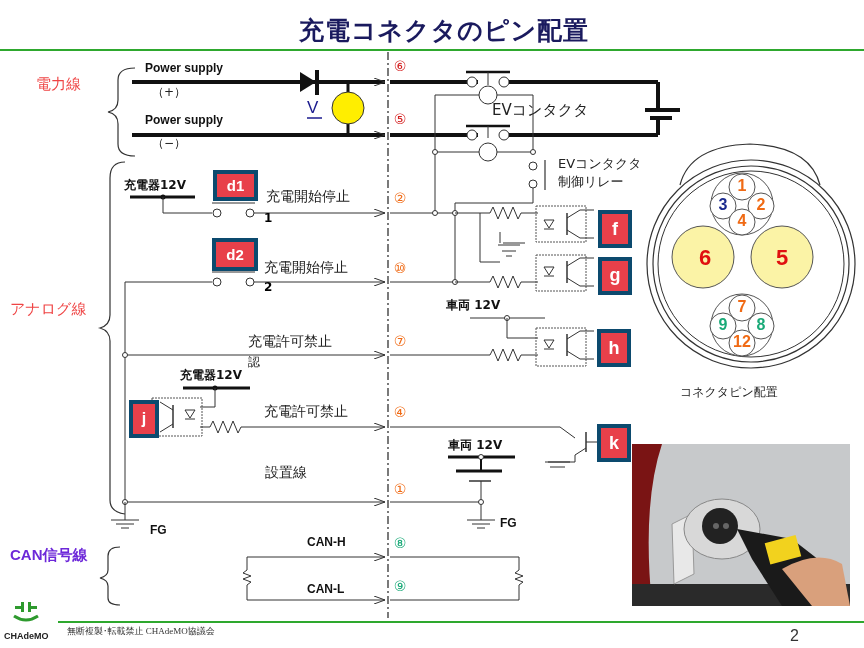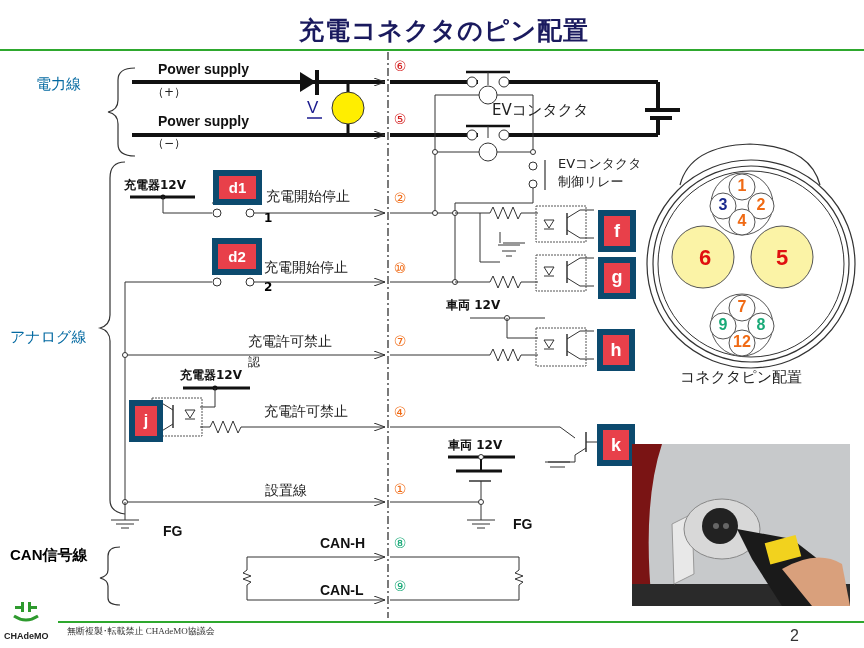--- a/index.html
+++ b/index.html
@@ -1,23 +1,23 @@
 <!DOCTYPE html>
 <html><head>
 <meta charset="utf-8">
 <style>
   html, body { margin:0; padding:0; background:#ffffff; }
   body { width:864px; height:648px; position:relative; overflow:hidden; font-family:"DejaVu Sans", sans-serif; }
   .abs { position:absolute; white-space:nowrap; }
   .title { left:0; width:864px; top:14px; text-align:center; font-family:"DejaVu Serif", serif; font-weight:bold; font-size:25px; color:#1a1a5e; letter-spacing:1px;padding-left:12px; }
   .green-rule { position:absolute; left:0; width:864px; height:2px; background:#2ea82e; }
   .jp { font-family:"DejaVu Sans", sans-serif; font-size:14px; color:#222; }
-  .jp-serif { font-family:"DejaVu Serif", serif; font-size:15px; color:#0369a1; }
-  .bold-en { font-family:"Liberation Sans", sans-serif; font-weight:bold; font-size:14px; color:#111;margin-left:13px; }
-  .tag { position:absolute; background:#e8404a; border:6px solid #0c4a6e; color:#fff; font-family:"Liberation Sans", sans-serif; font-weight:bold; font-size:15px; text-align:center; }
+  .jp-serif { font-family:"DejaVu Serif", serif; font-size:15px; color:#ef4444; }
+  .bold-en { font-family:"Liberation Sans", sans-serif; font-weight:bold; font-size:12px; color:#111; }
+  .tag { position:absolute; background:#e8404a; border:4px solid #0c4a6e; color:#fff; font-family:"Liberation Sans", sans-serif; font-weight:bold; font-size:15px; text-align:center; }
   .pin-num { position:absolute; font-family:"DejaVu Sans", sans-serif; font-size:14px; text-align:center; width:20px; }
   .footer-text { font-family:"DejaVu Sans", sans-serif; font-size:9px; color:#333; }
   .photo { position:absolute; left:632px; top:444px; width:218px; height:162px; overflow:hidden; background:#c9cbcd; }
 </style>
 </head>
 <body>
 
 <div class="abs title" style="color: rgb(26, 26, 94);">充電コネクタのピン配置</div>
 <div class="green-rule" style="top:49px;"></div>
 
@@ -175,22 +175,22 @@
 
   <line x1="247" y1="557" x2="385" y2="557" stroke="#333" stroke-width="1" marker-end="url(#arr)"></line>
   <line x1="390" y1="557" x2="519" y2="557" stroke="#333"></line>
   <line x1="247" y1="600" x2="385" y2="600" stroke="#333" stroke-width="1" marker-end="url(#arr)"></line>
   <line x1="390" y1="600" x2="519" y2="600" stroke="#333"></line>
   <polyline points="247,557 247,570 243,573 251,576 243,579 251,582 247,585 247,600" fill="none" stroke="#333"></polyline>
   <polyline points="519,557 519,570 515,573 523,576 515,579 523,582 519,585 519,600" fill="none" stroke="#333"></polyline>
 </svg>
 
 <div class="abs jp-serif" style="left:36px;top:75px;">電力線</div>
-<div class="abs jp-serif" style="left:10px;top:328px;">アナログ線</div>
-<div class="abs" style="left:10px;top:546px;font-family:'Liberation Sans',sans-serif;font-weight:bold;font-size:15px;color:#000000;">CAN信号線</div>
+<div class="abs jp-serif" style="left:10px;top:300px;">アナログ線</div>
+<div class="abs" style="left:10px;top:546px;font-family:'Liberation Sans',sans-serif;font-weight:bold;font-size:15px;color:#6d28d9;">CAN信号線</div>
 
 <div class="abs bold-en" style="left:145px;top:61px;">Power supply</div>
 <div class="abs jp" style="left:152px;top:84px;font-size:12px;">（+）</div>
 <div class="abs bold-en" style="left:145px;top:113px;">Power supply</div>
 <div class="abs jp" style="left:152px;top:135px;font-size:12px;">（−）</div>
 <div class="abs" style="left:307px;top:98px;font-family:'Liberation Sans',sans-serif;font-size:17px;color:#1a1a8e;">V</div>
 <div class="abs jp" style="left:492px;top:101px;font-size:15px;">EVコンタクタ</div>
 <div class="abs jp" style="left:558px;top:155px;font-size:13px;">EVコンタクタ</div>
 <div class="abs jp" style="left:558px;top:173px;font-size:13px;">制御リレー</div>
 
@@ -198,21 +198,21 @@
 <div class="abs jp" style="left:266px;top:188px;">充電開始停止</div>
 <div class="abs" style="left:264px;top:211px;font-size:12px;font-weight:bold;">1</div>
 <div class="abs jp" style="left:264px;top:259px;">充電開始停止</div>
 <div class="abs" style="left:264px;top:280px;font-size:12px;font-weight:bold;">2</div>
 <div class="abs jp" style="left:248px;top:333px;">充電許可禁止</div>
 <div class="abs jp" style="left:248px;top:354px;font-size:12px;">認</div>
 <div class="abs" style="left:180px;top:367px;font-size:12px;font-weight:bold;color:#111;">充電器12V</div>
 <div class="abs jp" style="left:264px;top:403px;text-align:right;">充電許可禁止</div>
 <div class="abs" style="left:446px;top:297px;font-size:12px;font-weight:bold;color:#111;">車両 12V</div>
 <div class="abs" style="left:448px;top:437px;font-size:12px;font-weight:bold;color:#111;">車両 12V</div>
-<div class="abs jp" style="left:265px;top:482px;text-align:center;">設置線</div>
+<div class="abs jp" style="left:265px;top:464px;text-align:center;">設置線</div>
 <div class="abs bold-en" style="left:150px;top:523px;">FG</div>
 <div class="abs bold-en" style="left:500px;top:516px;">FG</div>
 <div class="abs bold-en" style="left:307px;top:535px;">CAN-H</div>
 <div class="abs bold-en" style="left:307px;top:582px;text-align:center;">CAN-L</div>
 
 <div class="tag" style="left:213px;top:170px;width:37px;height:23px;line-height:23px;">d1</div>
 <div class="tag" style="left:212px;top:238px;width:38px;height:25px;line-height:25px;">d2</div>
 <div class="tag" style="left:598px;top:210px;width:26px;height:30px;line-height:30px;font-size:18px;">f</div>
 <div class="tag" style="left:598px;top:257px;width:26px;height:30px;line-height:28px;font-size:18px;">g</div>
 <div class="tag" style="left:597px;top:329px;width:26px;height:30px;line-height:30px;font-size:18px;">h</div>
@@ -250,21 +250,21 @@
 <div class="abs" style="left: 690px; top: 245px; width: 30px; text-align: center; font-family: &quot;Liberation Sans&quot;, sans-serif; font-weight: bold; font-size: 22px; color: rgb(224, 16, 16);">6</div>
 <div class="abs" style="left: 767px; top: 245px; width: 30px; text-align: center; font-family: &quot;Liberation Sans&quot;, sans-serif; font-weight: bold; font-size: 22px; color: rgb(224, 16, 16);">5</div>
 <div class="abs cluster" style="left: 732px; top: 177px; width: 20px; text-align: center; font-size: 16px; color: rgb(240, 106, 20); font-family: &quot;Liberation Sans&quot;, sans-serif; font-weight: bold;">1</div>
 <div class="abs cluster" style="left: 713px; top: 196px; width: 20px; text-align: center; font-size: 16px; color: rgb(26, 42, 142); font-family: &quot;Liberation Sans&quot;, sans-serif; font-weight: bold;">3</div>
 <div class="abs cluster" style="left: 751px; top: 196px; width: 20px; text-align: center; font-size: 16px; color: rgb(240, 106, 20); font-family: &quot;Liberation Sans&quot;, sans-serif; font-weight: bold;">2</div>
 <div class="abs cluster" style="left: 732px; top: 212px; width: 20px; text-align: center; font-size: 16px; color: rgb(240, 106, 20); font-family: &quot;Liberation Sans&quot;, sans-serif; font-weight: bold;">4</div>
 <div class="abs cluster" style="left: 732px; top: 298px; width: 20px; text-align: center; font-size: 16px; color: rgb(240, 106, 20); font-family: &quot;Liberation Sans&quot;, sans-serif; font-weight: bold;">7</div>
 <div class="abs cluster" style="left: 713px; top: 316px; width: 20px; text-align: center; font-size: 16px; color: rgb(26, 170, 120); font-family: &quot;Liberation Sans&quot;, sans-serif; font-weight: bold;">9</div>
 <div class="abs cluster" style="left: 751px; top: 316px; width: 20px; text-align: center; font-size: 16px; color: rgb(26, 170, 120); font-family: &quot;Liberation Sans&quot;, sans-serif; font-weight: bold;">8</div>
 <div class="abs cluster" style="left: 728px; top: 333px; width: 28px; text-align: center; font-size: 16px; color: rgb(240, 106, 20); font-family: &quot;Liberation Sans&quot;, sans-serif; font-weight: bold;">12</div>
-<div class="abs jp" style="left:680px;top:368px;font-size:15px;text-align:right;">コネクタピン配置</div>
+<div class="abs jp" style="left:680px;top:384px;font-size:12px;text-align:right;">コネクタピン配置</div>
 
 <div class="photo">
   <svg width="218" height="162">
     <rect x="0" y="0" width="218" height="162" fill="#c7c9cb"></rect>
     <path d="M0,0 L30,0 Q10,60 20,162 L0,162 Z" fill="#7a1414"></path>
     <rect x="0" y="140" width="218" height="22" fill="#2a2a2a"></rect>
     <path d="M40,80 L60,70 L62,130 L42,140 Z" fill="#e8e8e8" stroke="#999"></path>
     <ellipse cx="90" cy="85" rx="38" ry="30" fill="#d8d8d8" stroke="#888"></ellipse>
     <circle cx="88" cy="82" r="18" fill="#222"></circle>
     <circle cx="84" cy="82" r="3" fill="#666"></circle>

